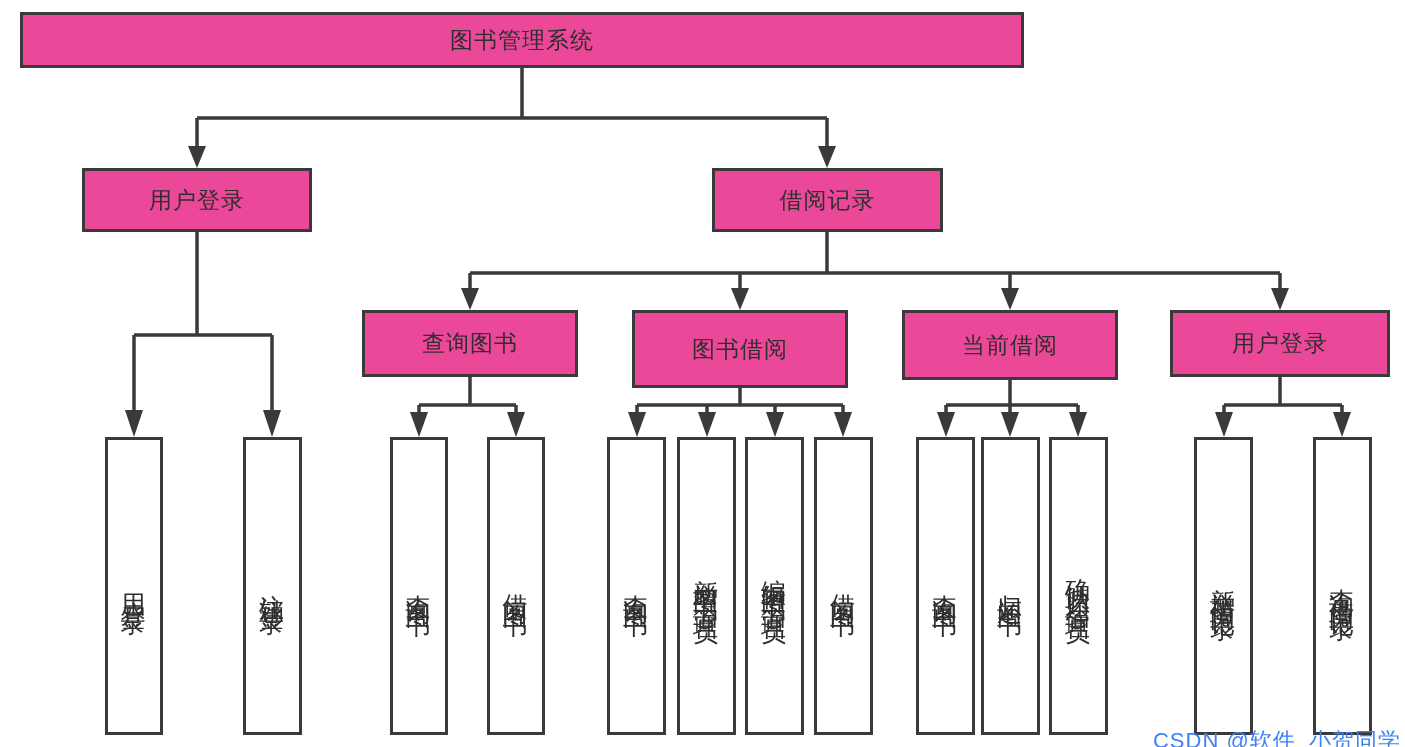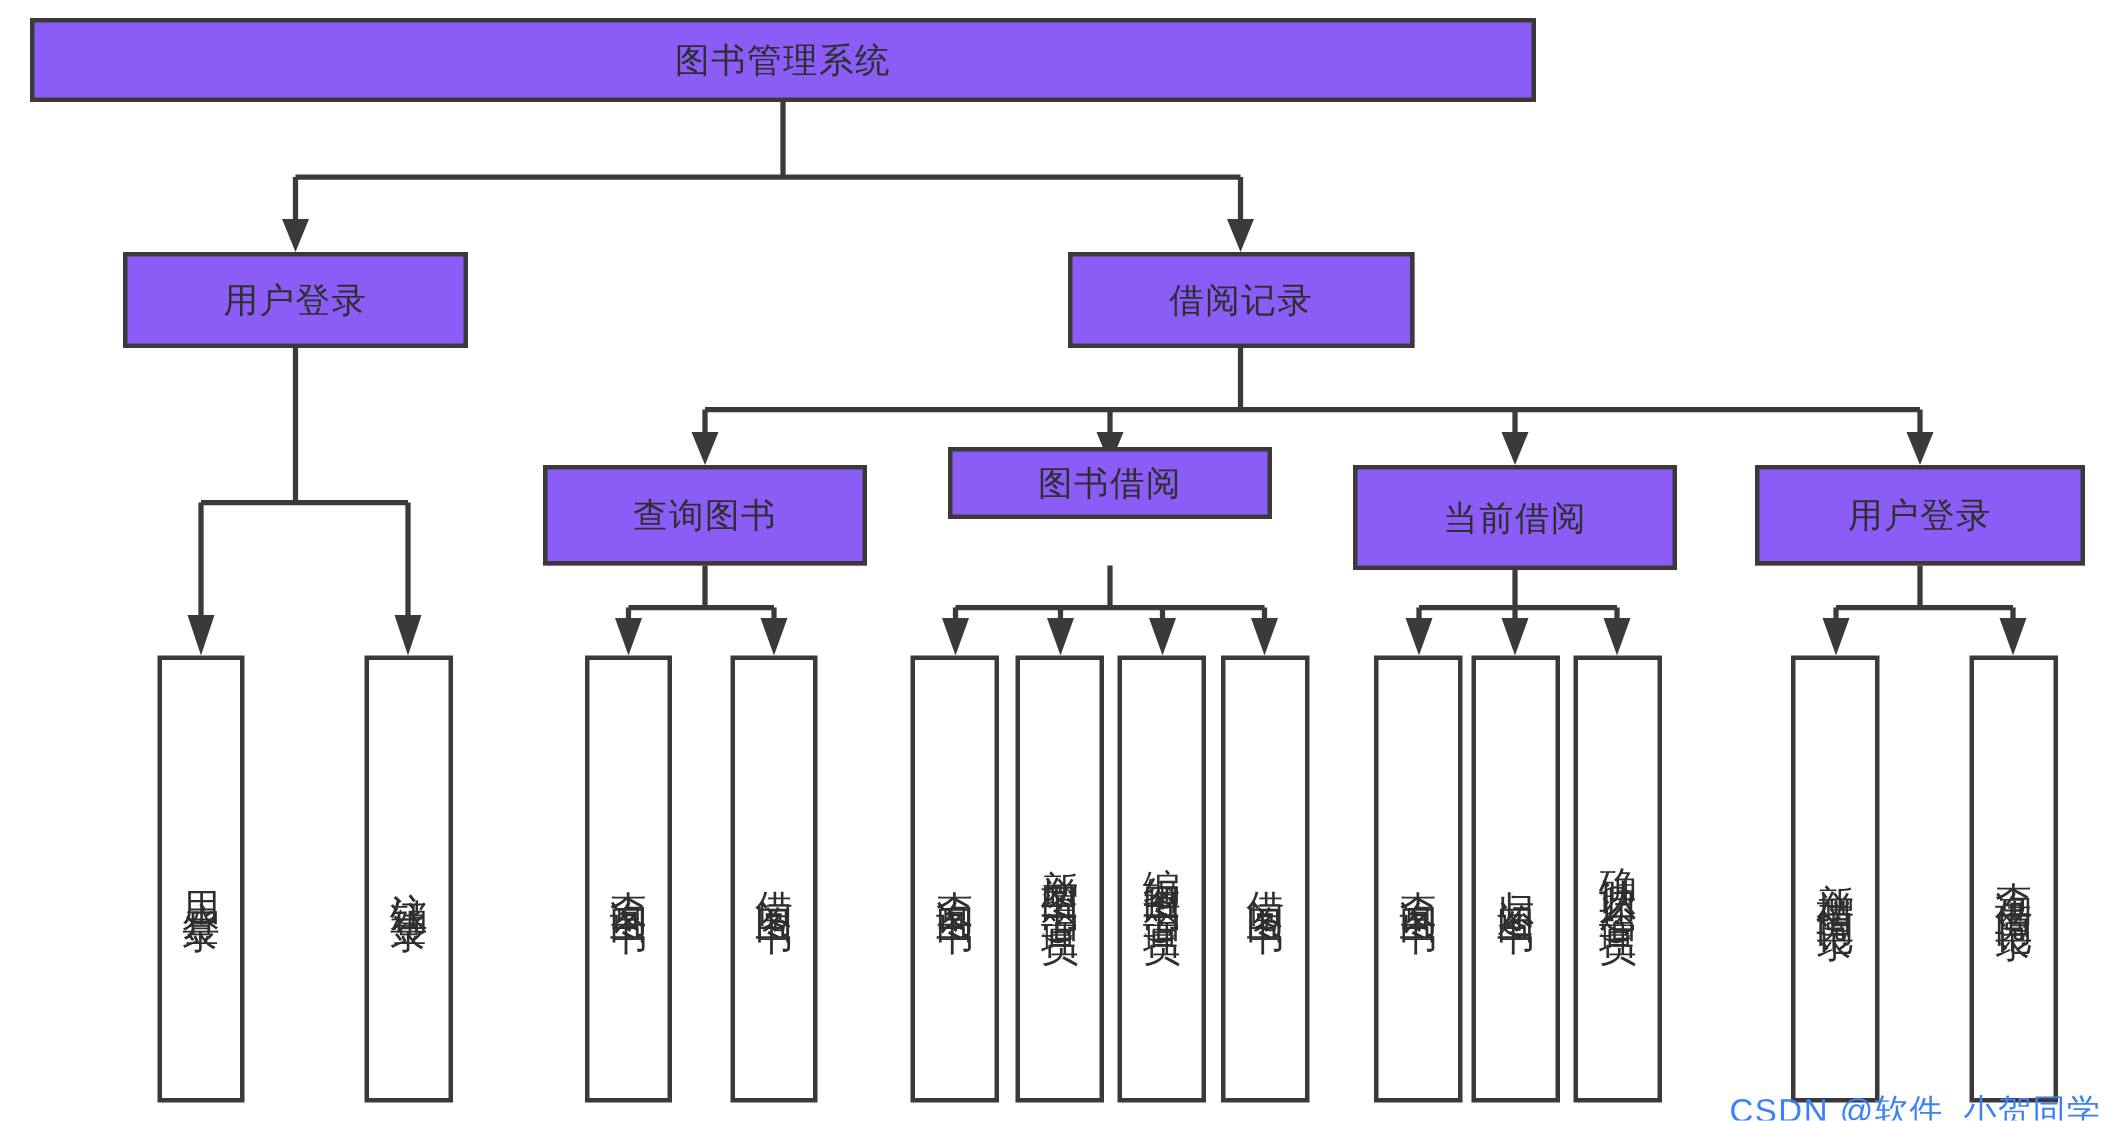--- a/index.html
+++ b/index.html
@@ -5,21 +5,21 @@
   html,body{margin:0;padding:0;}
   body{
     width:1405px;height:747px;position:relative;background:#ffffff;
     font-family:"Liberation Sans","DejaVu Sans",sans-serif;
     overflow:hidden;
   }
   .canvas{position:absolute;inset:0;}
   svg.connectors{position:absolute;left:0;top:0;}
   .hbox{
     position:absolute;box-sizing:border-box;
-    border:3px solid #3a3a3a;background:#8b5cf6;
+    border:3px solid #3a3a3a;background:#ec4899;
     display:flex;align-items:center;justify-content:center;
     font-size:23px;color:#2e2e2e;letter-spacing:1px;
     z-index:2;
   }
   .vbox{
     position:absolute;box-sizing:border-box;
     border:3px solid #3a3a3a;background:#ffffff;
     display:flex;align-items:center;justify-content:center;
     writing-mode:vertical-rl;text-orientation:mixed;
     font-size:25px;letter-spacing:6px;color:#2e2e2e;
@@ -72,21 +72,21 @@
              M1215 412 L1233 412 L1224 437 Z
              M1333 412 L1351 412 L1342 437 Z" fill="#3a3a3a" stroke="none"></path>
   </svg>
 
   <div class="hbox" style="left:20px;top:12px;width:1004px;height:56px">图书管理系统</div>
 
   <div class="hbox" style="left:82px;top:168px;width:230px;height:64px">用户登录</div>
   <div class="hbox" style="left:712px;top:168px;width:231px;height:64px">借阅记录</div>
 
   <div class="hbox" style="left:362px;top:310px;width:216px;height:67px">查询图书</div>
-  <div class="hbox" style="left:632px;top:298px;width:216px;height:48px">图书借阅</div>
+  <div class="hbox" style="left:632px;top:310px;width:216px;height:78px">图书借阅</div>
   <div class="hbox" style="left:902px;top:310px;width:216px;height:70px">当前借阅</div>
   <div class="hbox" style="left:1170px;top:310px;width:220px;height:67px">用户登录</div>
 
   <div class="vbox" style="left:105px;top:437px;width:58px;height:298px">用户登录</div>
   <div class="vbox" style="left:243px;top:437px;width:59px;height:298px">注销登录</div>
 
   <div class="vbox" style="left:390px;top:437px;width:58px;height:298px">查询图书</div>
   <div class="vbox" style="left:487px;top:437px;width:58px;height:298px">借阅图书</div>
 
   <div class="vbox" style="left:607px;top:437px;width:59px;height:298px">查询图书</div>

